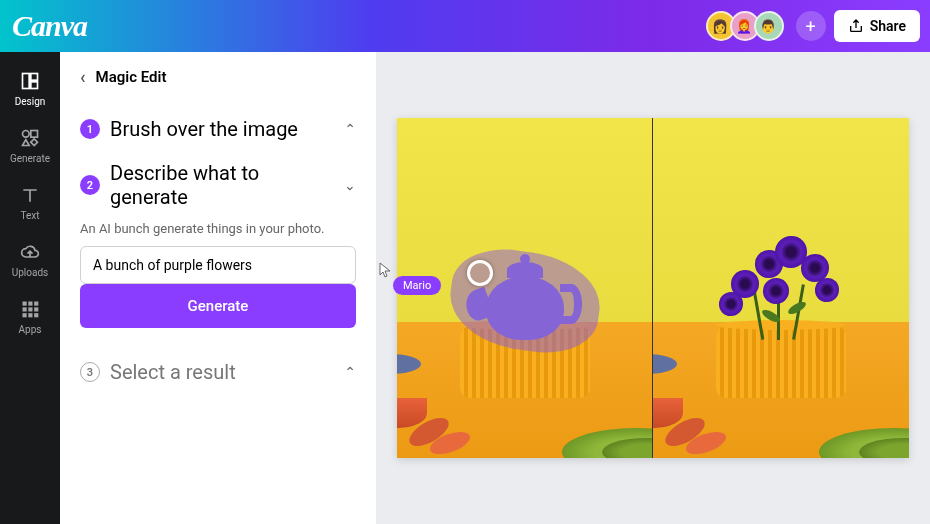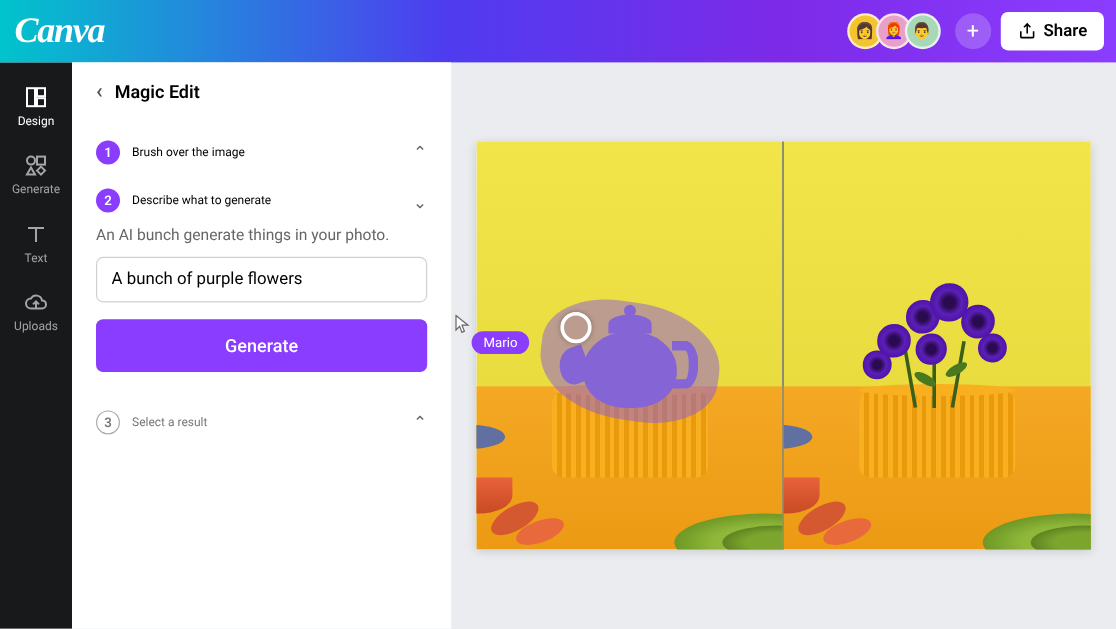--- a/index.html
+++ b/index.html
@@ -16,24 +16,24 @@
 .nav-item{display:flex;flex-direction:column;align-items:center;gap:4px;color:#a5a5a5;font-size:10px;padding:8px 0;cursor:pointer;width:100%}
 .nav-item.active{color:#fff}
 .nav-icon{width:22px;height:22px;display:flex;align-items:center;justify-content:center}
 .sidebar{width:316px;background:#fff;padding:14px 20px;position:relative}
 .sidebar-header{display:flex;align-items:center;gap:10px;font-weight:600;font-size:15px;margin-bottom:20px;cursor:pointer}
 .back-chevron{font-size:18px;color:#555}
 .step{display:flex;align-items:center;gap:10px;padding:10px 0}
 .step-num{width:20px;height:20px;border-radius:50%;display:flex;align-items:center;justify-content:center;font-size:11px;font-weight:600}
 .step-num.active{background:#8b3dff;color:#fff}
 .step-num.inactive{border:1.5px solid #aaa;color:#777}
-.step-label{flex:1;font-size:10px}
+.step-label{flex:1;font-size:20px}
 .chevron{color:#666;font-size:14px}
 .step-desc{font-size:13px;color:#666;margin:2px 0 10px}
-.prompt-input{width:100%;padding:10px 12px;border:1px solid #d0d0d4;border-radius:6px;font-size:14px;margin-bottom:14px}
+.prompt-input{width:100%;padding:10px 12px;border:1px solid #d0d0d4;border-radius:6px;font-size:14px;}
 .generate-btn{width:100%;padding:13px;background:#8b3dff;border:none;border-radius:6px;color:#fff;font-size:15px;font-weight:500;cursor:pointer;position:relative}
 .cursor-overlay{position:absolute;left:319px;top:210px;pointer-events:none;z-index:10}
 .cursor-svg{width:16px;height:16px}
 .tag{background:#8b3dff;color:#fff;font-size:11px;padding:3px 10px;border-radius:10px;position:absolute;left:14px;top:14px}
 .canvas-area{flex:1;display:flex;align-items:center;justify-content:center;padding:20px}
 .canvas{display:flex;box-shadow:0 2px 8px rgba(0,0,0,.15)}
 .canvas-half{width:256px;height:340px;position:relative;overflow:hidden}
 .canvas-half.left{border-right:1px solid #333}
 .sky{position:absolute;inset:0;background:linear-gradient(180deg,#f2e54a 0%,#e8dc3f 60%)}
 .table{position:absolute;bottom:0;left:0;right:0;height:40%;background:linear-gradient(180deg,#f4a824 0%,#ec9a14 100%)}
@@ -111,20 +111,36 @@
       <span>Text</span>
     </div>
     <div class="nav-item">
       <span class="nav-icon">
           <svg width="20" height="20" viewBox="0 0 24 24" fill="none" stroke="currentColor" stroke-width="2">
             <path d="M7 18a5 5 0 010-10 6 6 0 0111 2 4 4 0 010 8H7z"></path>
             <path d="M12 12v6M9 14l3-3 3 3"></path>
           </svg>
         </span>
       <span>Uploads</span>
+    </div>
+    <div class="nav-item">
+      <span class="nav-icon">
+          <svg width="20" height="20" viewBox="0 0 24 24" fill="currentColor">
+            <rect x="3" y="3" width="5" height="5"></rect>
+            <rect x="10" y="3" width="5" height="5"></rect>
+            <rect x="17" y="3" width="5" height="5"></rect>
+            <rect x="3" y="10" width="5" height="5"></rect>
+            <rect x="10" y="10" width="5" height="5"></rect>
+            <rect x="17" y="10" width="5" height="5"></rect>
+            <rect x="3" y="17" width="5" height="5"></rect>
+            <rect x="10" y="17" width="5" height="5"></rect>
+            <rect x="17" y="17" width="5" height="5"></rect>
+          </svg>
+        </span>
+      <span>Apps</span>
     </div>
   </div>
 
   <div class="sidebar">
     <div class="sidebar-header">
       <span class="back-chevron">‹</span>
       <span>Magic Edit</span>
     </div>
 
     <div class="step">

